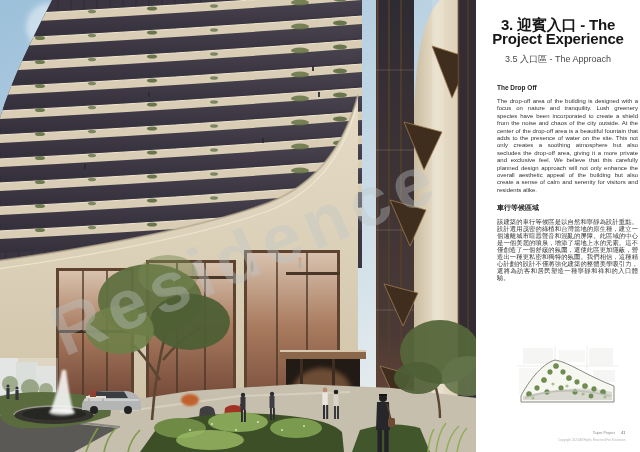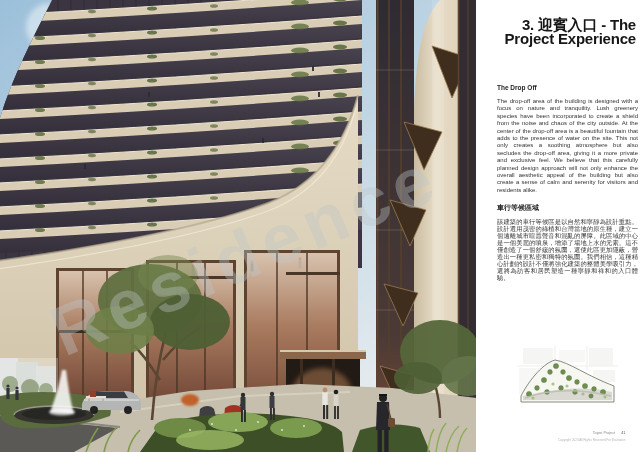--- a/index.html
+++ b/index.html
@@ -8,21 +8,21 @@
   
   .render{position:absolute;left:0;top:0;width:477px;height:452px;}
   
   .watermark{position:absolute;left:55px;top:295px;width:640px;
              transform:rotate(-23deg);transform-origin:left center;
              font-size:70px;font-weight:bold;letter-spacing:7px;
              color:rgba(188,196,200,0.38);pointer-events:none;z-index:40;
              font-family:"Liberation Sans",sans-serif;}
   
   .panel{position:absolute;left:476px;top:0;width:164px;height:452px;background:#fff;z-index:10;}
-  .title{margin:18px 4px 0 4px;text-align:right;font-weight:bold;
+  .title{margin:18px 4px 0 4px;text-align:center;font-weight:bold;
          font-size:15px;line-height:14px;color:#161616;letter-spacing:-0.2px;}
   .subtitle{margin-top:7px;text-align:center;font-size:9px;color:#4a4a4a;}
   .body-col{position:absolute;left:21px;top:84px;width:141px;}
   .h-en{font-size:6.5px;font-weight:bold;color:#1d1d1d;margin:0 0 7px 0;}
   .p-en{font-size:6px;line-height:7.4px;text-align:justify;color:#333;margin:0 0 9px 0;}
   .h-zh{font-size:7px;font-weight:bold;color:#1d1d1d;margin:0 0 5px 0;}
   .p-zh{font-size:6.3px;line-height:7px;text-align:justify;color:#333;margin:0;}
   .siteplan{position:absolute;left:41px;top:346px;width:101px;height:62px;}
   .footer{position:absolute;right:15px;bottom:9px;text-align:right;}
   .f1{font-size:6px;color:#8a8a8a;transform:scale(0.62);transform-origin:right center;white-space:nowrap;}
@@ -341,20 +341,21 @@
     </g>
   </svg>
 
   <div class="watermark">Residence</div>
 
   <div class="panel">
     <div class="title">
       <div>3. 迎賓入口 - The</div>
       <div>Project Experience</div>
     </div>
+    <div class="subtitle">3.5  入口區 - The Approach</div>
 
     <div class="body-col">
       <h3 class="h-en">The Drop Off</h3>
       <p class="p-en">The drop-off area of the building is designed with a focus on nature and tranquility. Lush greenery species have been incorporated to create a shield from the noise and chaos of the city outside. At the center of the drop-off area is a beautiful fountain that adds to the presence of water on the site. This not only creates a soothing atmosphere but also secludes the drop-off area, giving it a more private and exclusive feel. We believe that this carefully planned design approach will not only enhance the overall aesthetic appeal of the building but also create a sense of calm and serenity for visitors and residents alike.</p>
       <h3 class="h-zh">車行等候區域</h3>
       <p class="p-zh">該建築的車行等候區是以自然和寧靜為設計重點。設計選用茂密的綠植和台灣當地的原生種，建立一個遠離城市喧囂聲音和混亂的屏障。此區域的中心是一個美麗的噴泉，增添了場地上水的元素。這不僅創造了一個舒緩的氛圍，還使此區更加隱蔽，營造出一種更私密和獨特的氛圍。我們相信，這種精心計劃的設計不僅將強化建築的整體美學吸引力，還將為訪客和居民塑造一種寧靜和祥和的入口體驗。</p>
     </div>
 
     <svg class="siteplan" viewBox="0 0 101 62">
       <g opacity="0.35">

